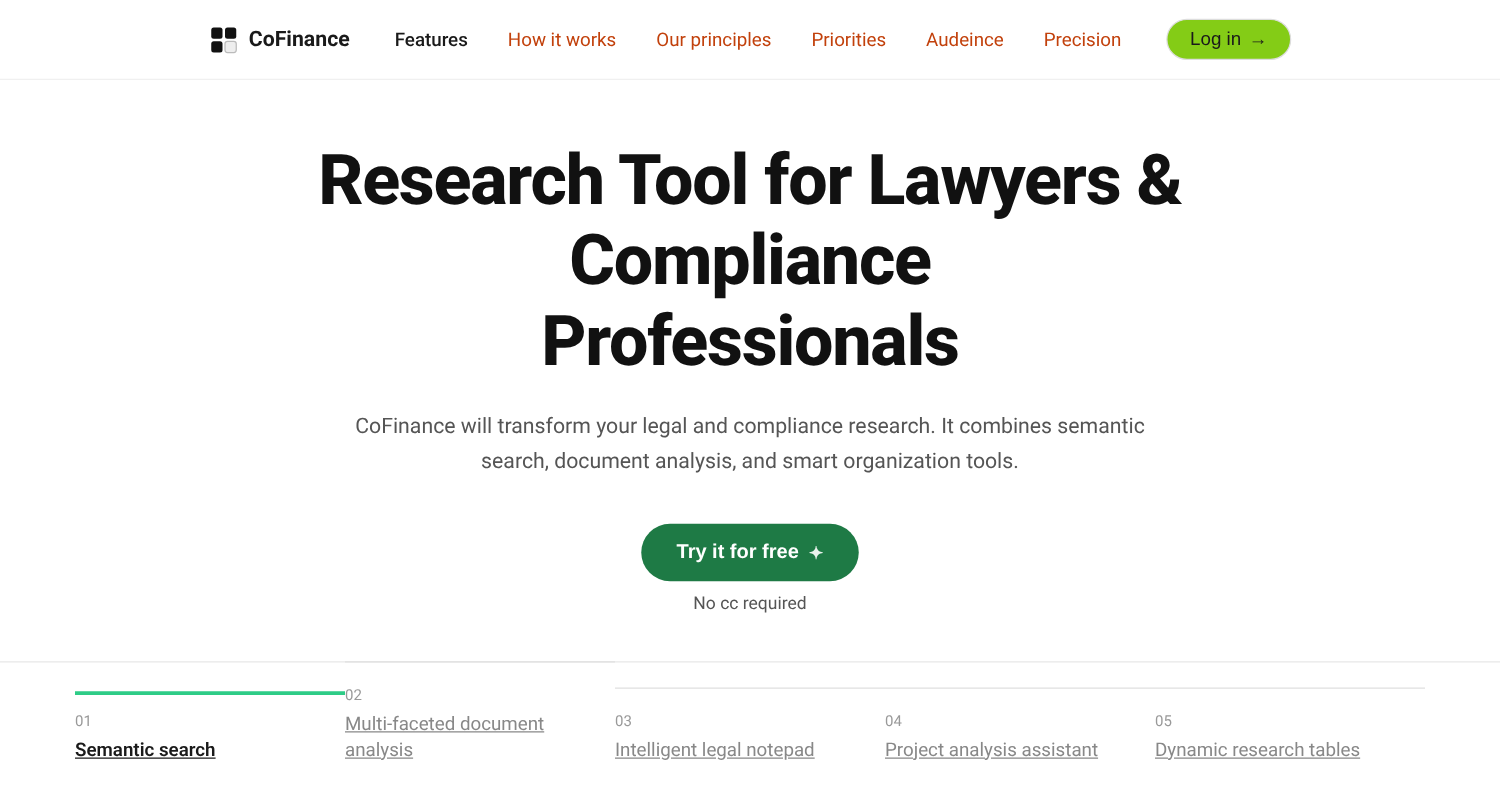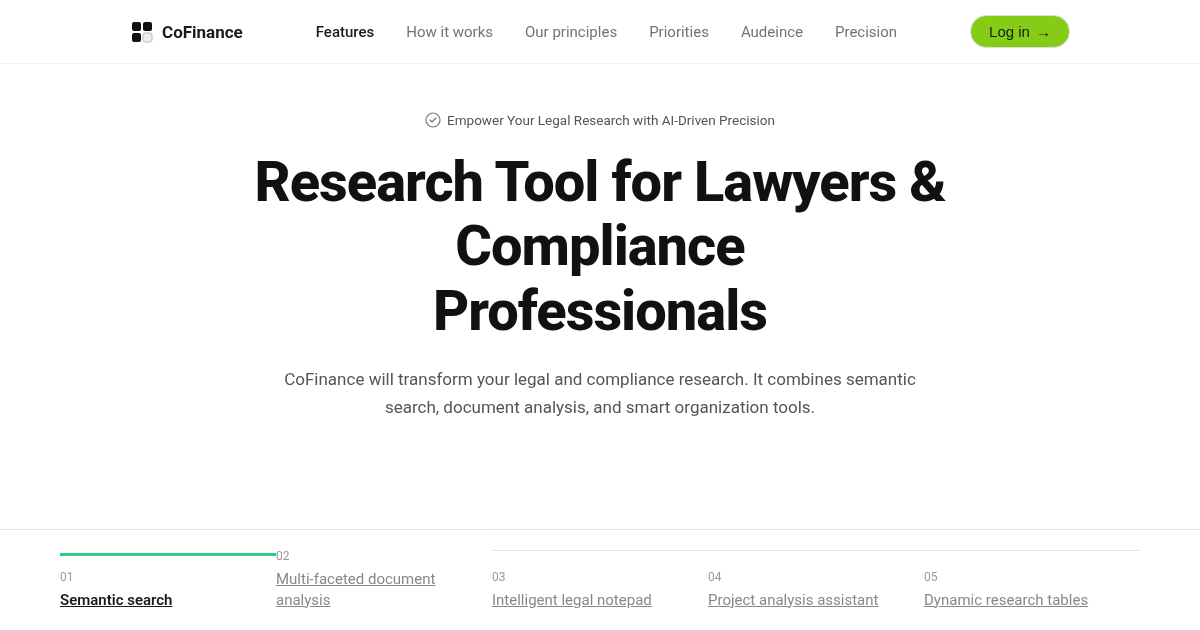--- a/index.html
+++ b/index.html
@@ -23,21 +23,21 @@
       align-items: center;
       justify-content: center;
       padding: 0 40px;
       height: 64px;
       border-bottom: 1px solid #f0f0f0;
     }
 
     .navbar-inner {
       display: flex;
       align-items: center;
-      gap: 53px;
+      gap: 16px;
     }
 
     .logo {
       display: flex;
       align-items: center;
       gap: 8px;
       font-weight: 700;
       font-size: 17px;
       color: #1a1a1a;
       margin-right: 20px;
@@ -50,21 +50,21 @@
 
     .nav-links {
       display: flex;
       align-items: center;
       gap: 32px;
       list-style: none;
     }
 
     .nav-links li a {
       text-decoration: none;
-      color: #737373;
+      color: #c2410c;
       font-size: 15px;
     }
 
     .nav-links li.active a {
       color: #1a1a1a;
       font-weight: 500;
     }
 
     .login-btn {
       display: flex;
@@ -248,37 +248,35 @@
     </ul>
 
     <button class="login-btn">
       <span>Log in</span>
       <span>→</span>
     </button>
   </div>
 </nav>
 
 <section class="hero">
-  <div class="hero-badge">
-    <span class="badge-icon">
-      <svg width="16" height="16" viewBox="0 0 16 16" fill="none">
-        <circle cx="8" cy="8" r="7" stroke="#777" stroke-width="1.2"></circle>
-        <path d="M5 8l2 2 4-4" stroke="#777" stroke-width="1.2" stroke-linecap="round" stroke-linejoin="round"></path>
-      </svg>
-    </span>
-    <span>Empower Your Legal Research with AI-Driven Precision</span>
-  </div>
 
   <h1 class="hero-title">
     <span>Research Tool for Lawyers &amp; Compliance</span><br>
     <span>Professionals</span>
   </h1>
 
   <p class="hero-subtitle">CoFinance will transform your legal and compliance research. It combines semantic search, document analysis, and smart organization tools.</p>
 
+  <div class="cta-group">
+    <button class="cta-btn">
+      <span>Try it for free</span>
+      <span class="cta-stars">✦</span>
+    </button>
+    <span class="no-cc">No cc required</span>
+  </div>
 </section>
 
 <div class="features-bar">
   <div class="features-track">
 
     <div class="feature-item">
       <span class="feature-num">01</span>
       <span class="feature-label">Semantic search</span>
     </div>
 

